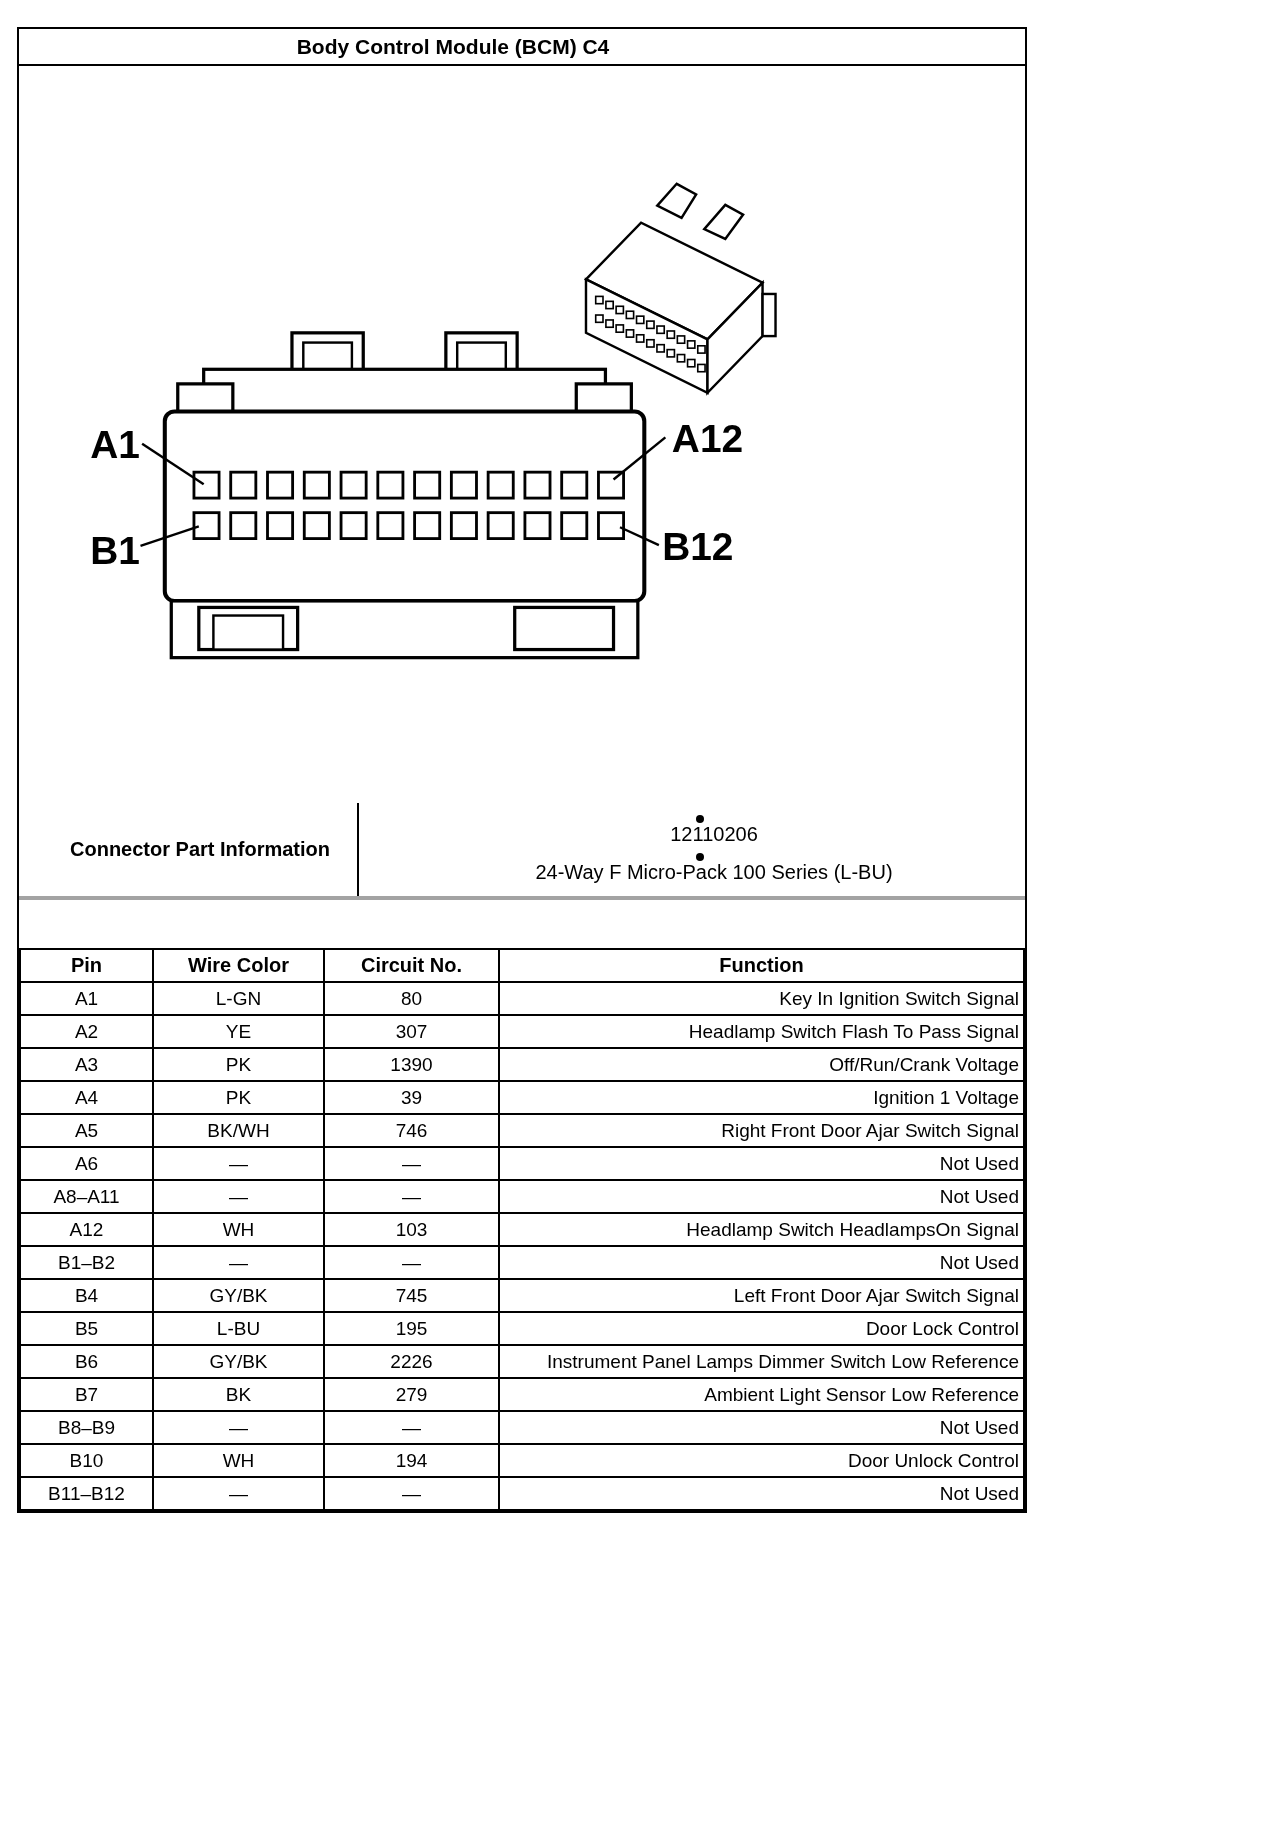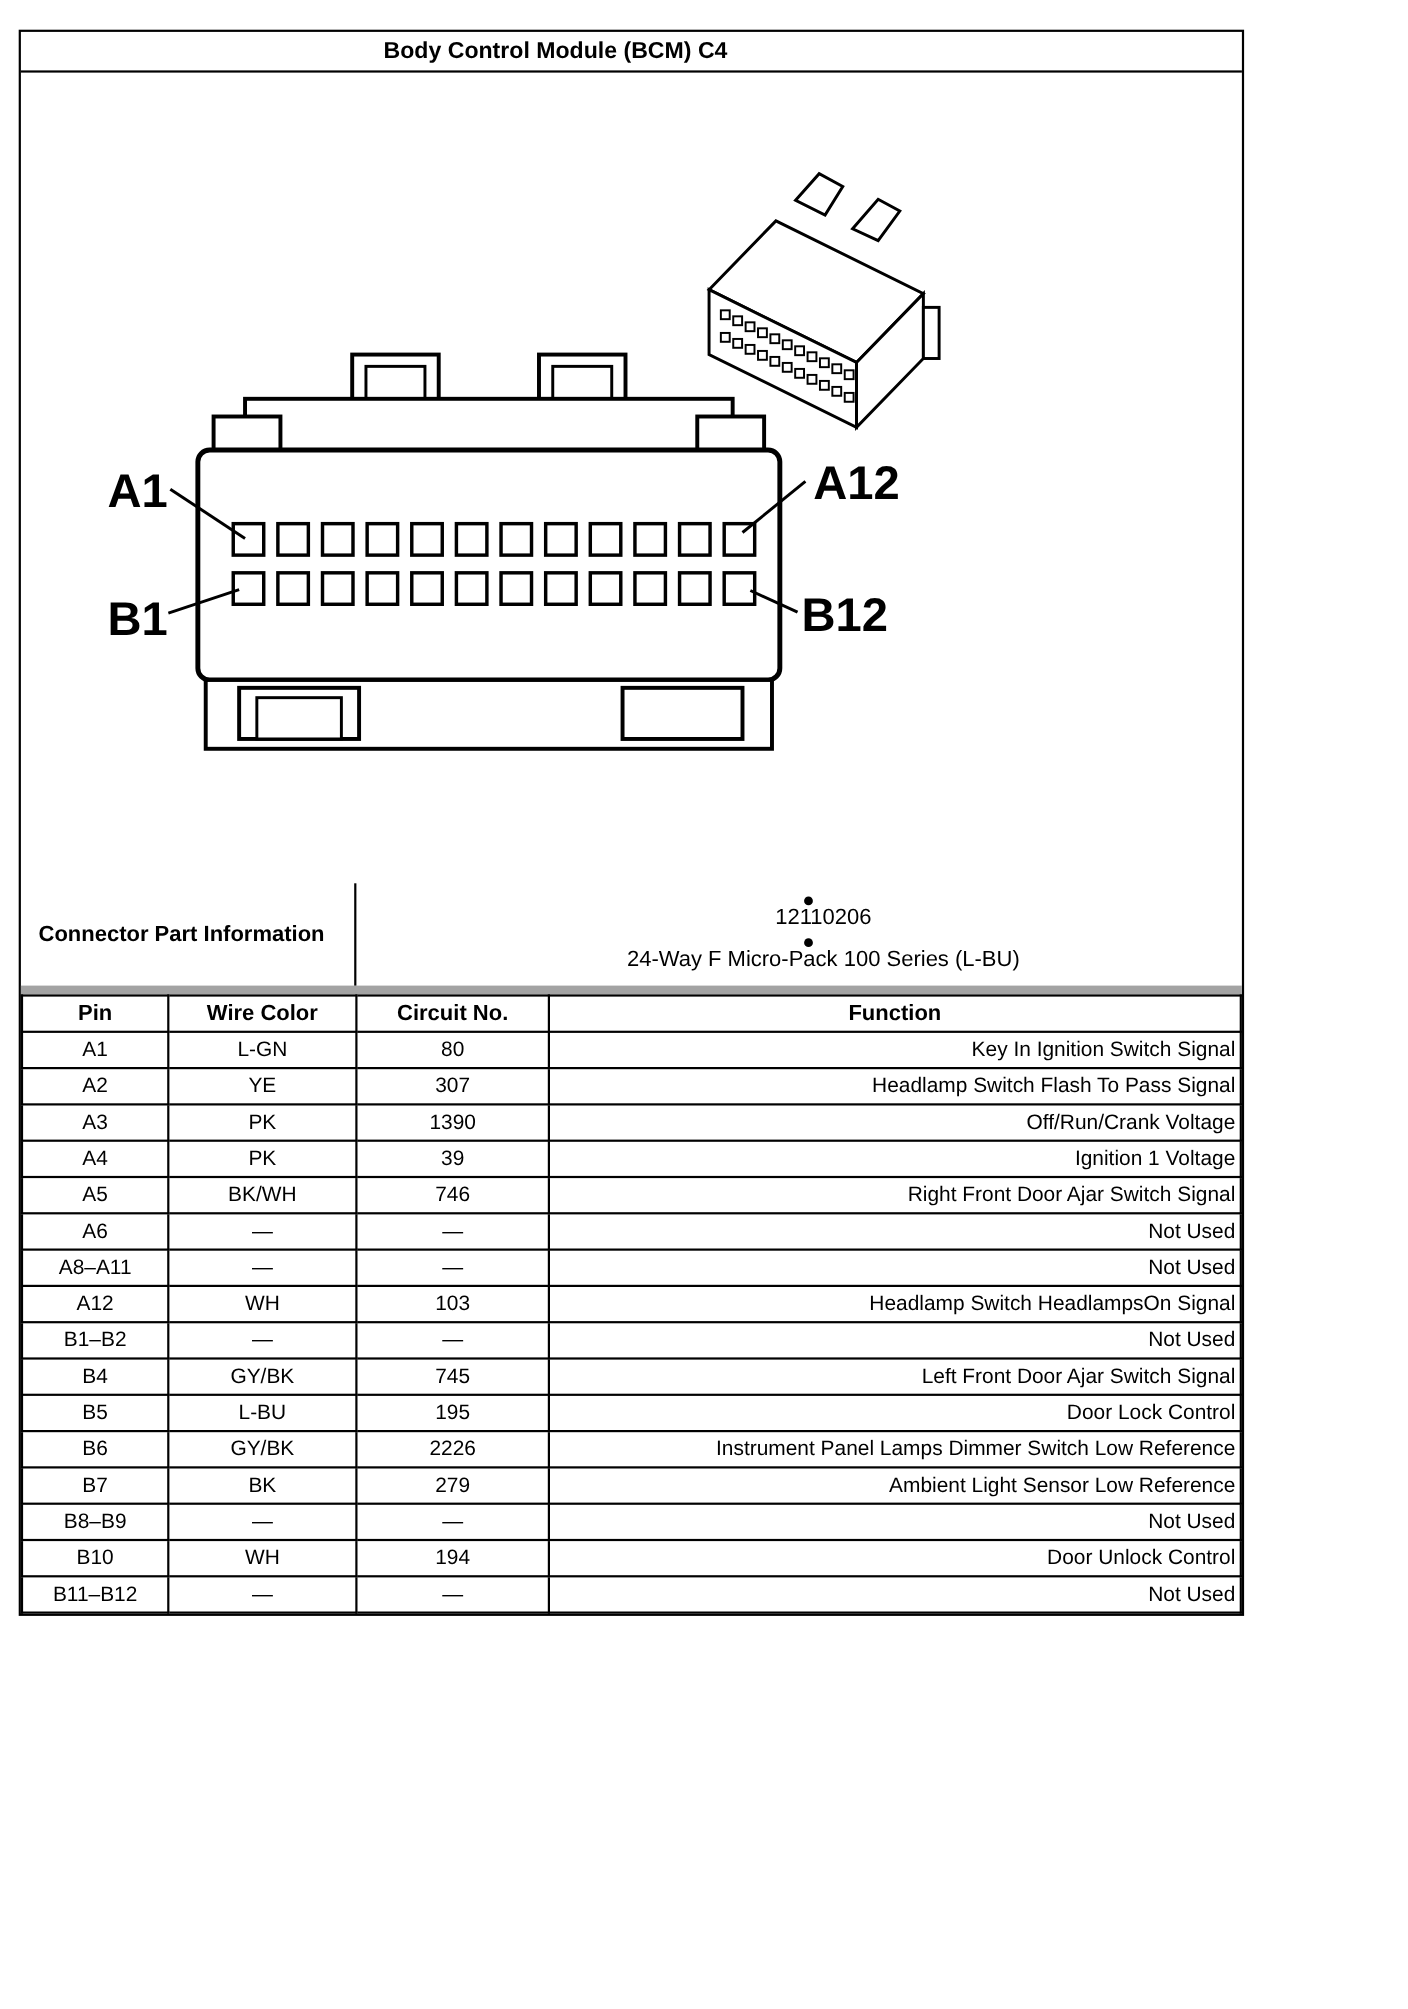--- a/index.html
+++ b/index.html
@@ -1,35 +1,35 @@
 <!DOCTYPE html>
 <html><head>
 <meta charset="utf-8">
 <style>
   * { margin:0; padding:0; box-sizing:border-box; }
   html,body { background:#fff; }
   body { font-family:"Liberation Sans", sans-serif; color:#000; }
   .page { position:relative; width:1280px; height:1826px; background:#fff; overflow:hidden; }
-  .doc { position:absolute; left:17px; top:27px; width:1114px; border:2px solid #000; background:#fff; }
+  .doc { position:absolute; left:17px; top:27px; width:1010px; border:2px solid #000; background:#fff; }
 
   .title-bar { height:37px; border-bottom:2px solid #000; display:flex; align-items:center;
                justify-content:center; font-weight:bold; font-size:21px; padding-right:138px; }
 
   .diagram { height:737px; }
   .diagram svg { display:block; width:100%; height:100%; }
 
-  .part-info { display:flex; border-bottom:8px solid #a3a3a3; min-height:78px; }
+  .part-info { display:flex; border-bottom:4px solid #a3a3a3; min-height:78px;padding-left:35px; }
   .pi-label { width:305px; border-right:2px solid #000; display:flex; align-items:center;
               padding-left:16px; font-weight:bold; font-size:20px; }
   .pi-items { flex:1; padding:12px 8px 12px 52px; display:flex; flex-direction:column;
               justify-content:center; gap:7px; font-size:20px; }
   .pi-item { display:flex; align-items:center;flex-direction:column; }
   .bullet { width:8px; height:8px; background:#000; border-radius:50%; margin-right:28px; flex:none; }
 
-  table.pinout { width:100%; border-collapse:collapse; table-layout:fixed; }
+  table.pinout { width:100%; border-collapse:collapse; table-layout:fixed;margin-top:48px; }
   .pinout th, .pinout td { border:2px solid #000; height:33px; font-size:19px;
                            padding:1px 4px; text-align:center; }
   .pinout th { font-size:20px; font-weight:bold; }
   .pinout td.fn { text-align:right; padding-left:18px; }
   col.c1 { width:133px; } col.c2 { width:171px; } col.c3 { width:175px; }
 </style>
 </head>
 <body>
 
 <div class="page">

